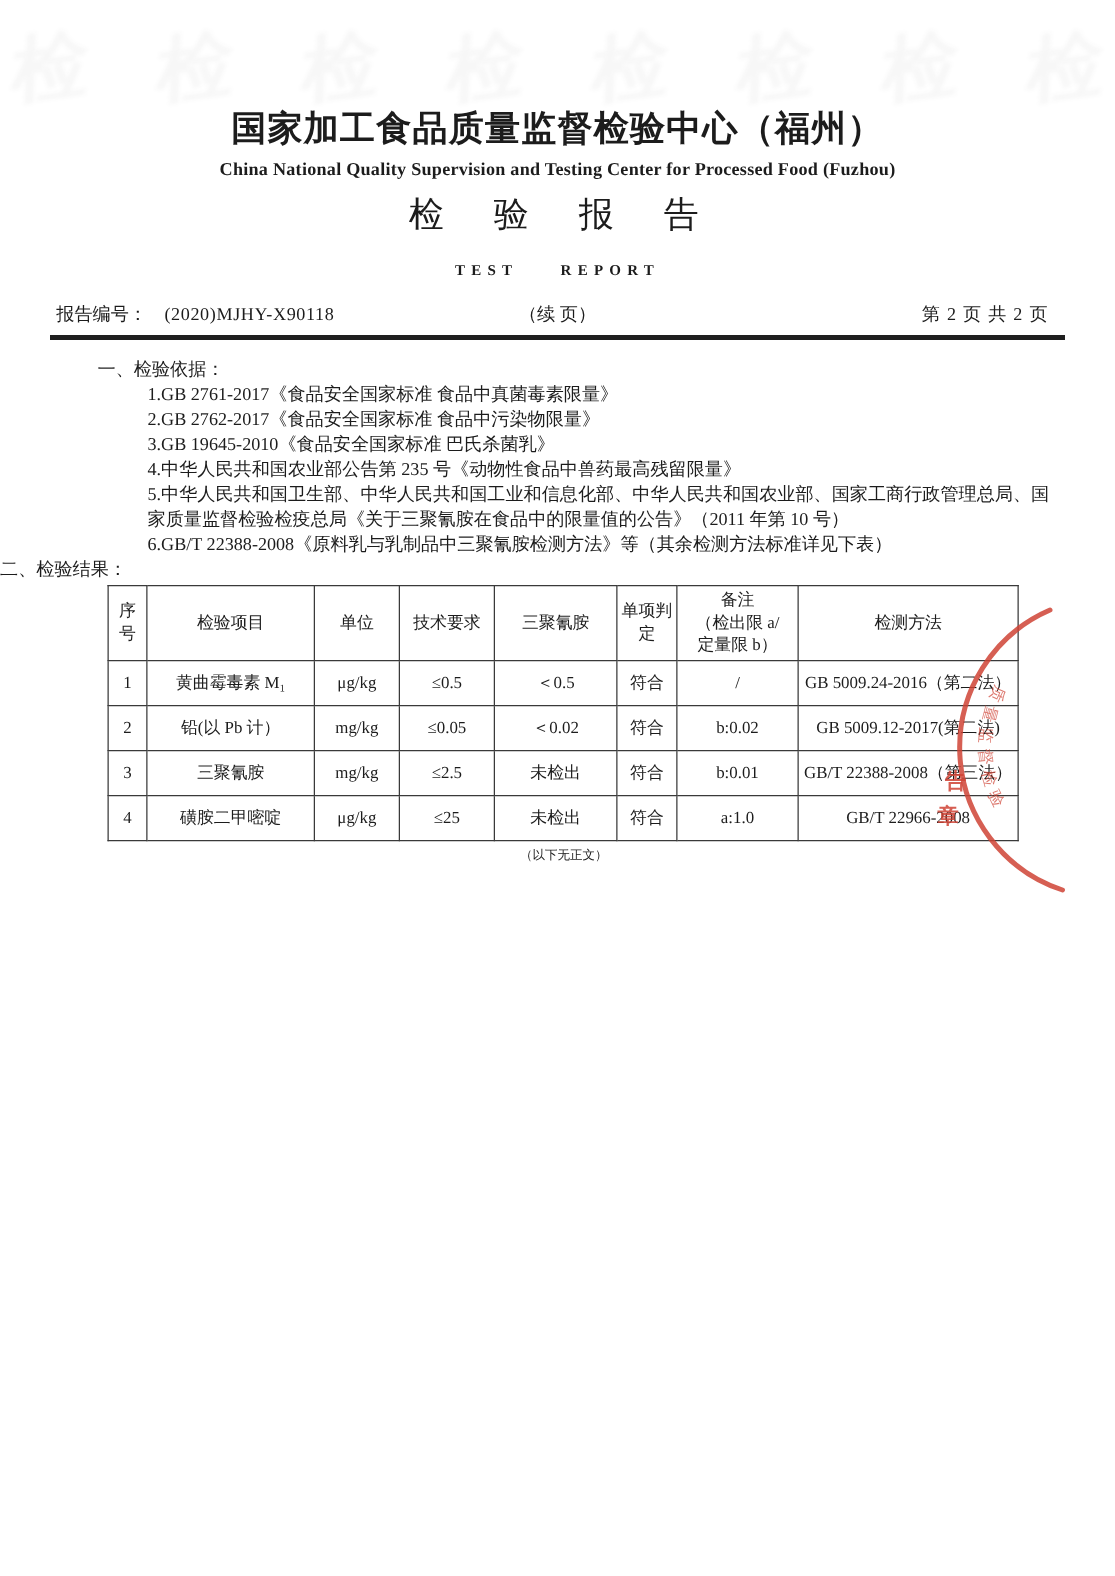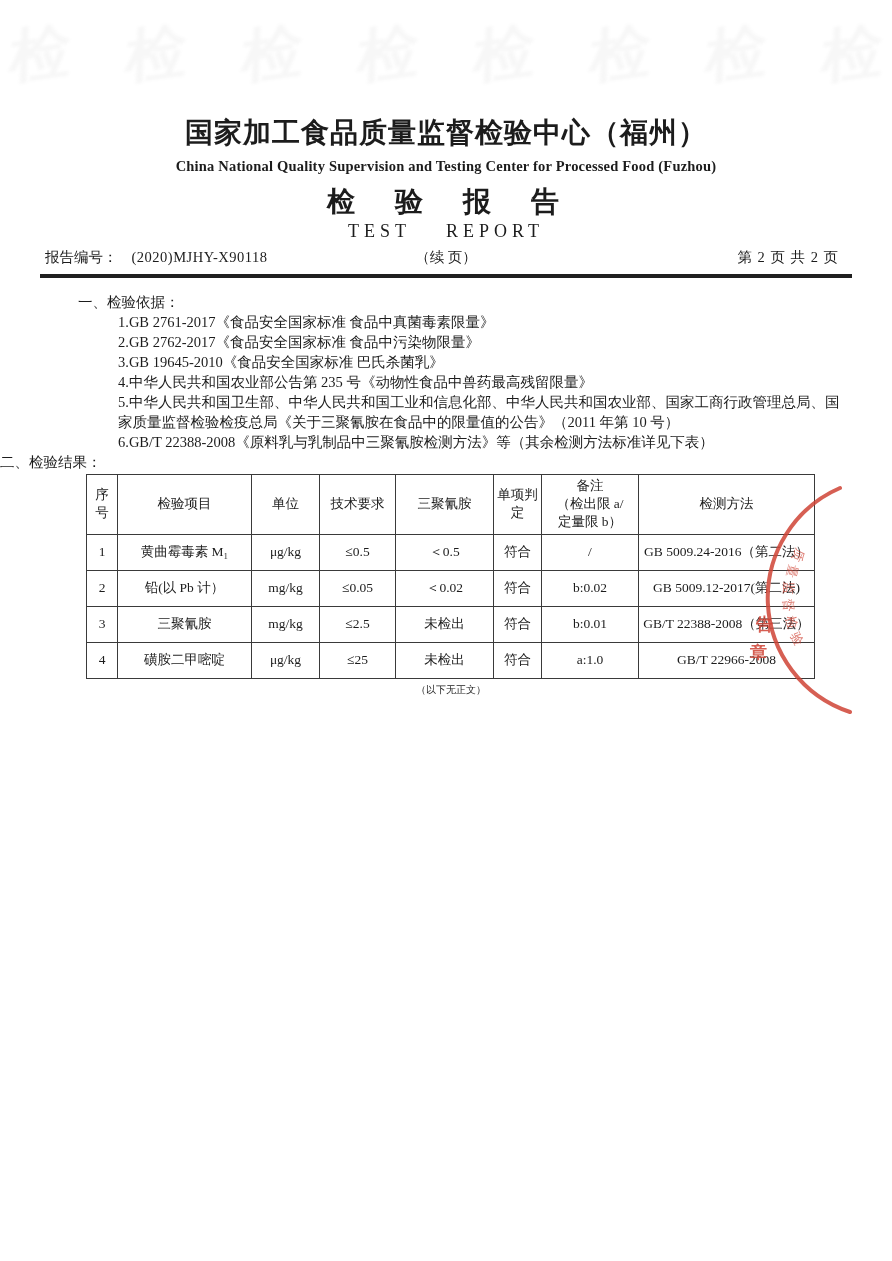--- a/index.html
+++ b/index.html
@@ -19,36 +19,36 @@
     font-size:60px; font-weight:bold;
     color:rgba(60,60,60,0.04);
     transform:skewX(-10deg);
     filter:blur(1.5px);
     pointer-events:none;
     user-select:none;
   }
   .watermark-row span { transform:rotate(-8deg); }
 
   
-  .doc-header { text-align:center; padding-top:114px; }
+  .doc-header { text-align:center; padding-top:84px; }
   .center-name-cn {
     font-size:28px; font-weight:bold; letter-spacing:1px;
     margin:0 0 6px 0;
   }
   .center-name-en {
     font-size:14.5px; font-weight:bold; letter-spacing:0.2px;
     margin:0 0 8px 0;
   }
   .report-title-cn {
-    font-size:28px; font-weight:bold; letter-spacing:6px;
+    font-size:28px; font-weight:normal; letter-spacing:6px;
     margin:2px 0 0 0;
   }
   .report-title-en {
-    font-size:18px; font-weight:normal; letter-spacing:5px; word-spacing:26px;
-    margin:0;
+    font-size:12px; font-weight:bold; letter-spacing:5px; word-spacing:26px;
+    margin:18px;
   }
 
   
   .report-meta {
     position:relative;
     margin:6px 45px 0 45px;
     height:22px;
     font-size:14.5px;
   }
   .report-meta .left { position:absolute; left:0; top:0; }

